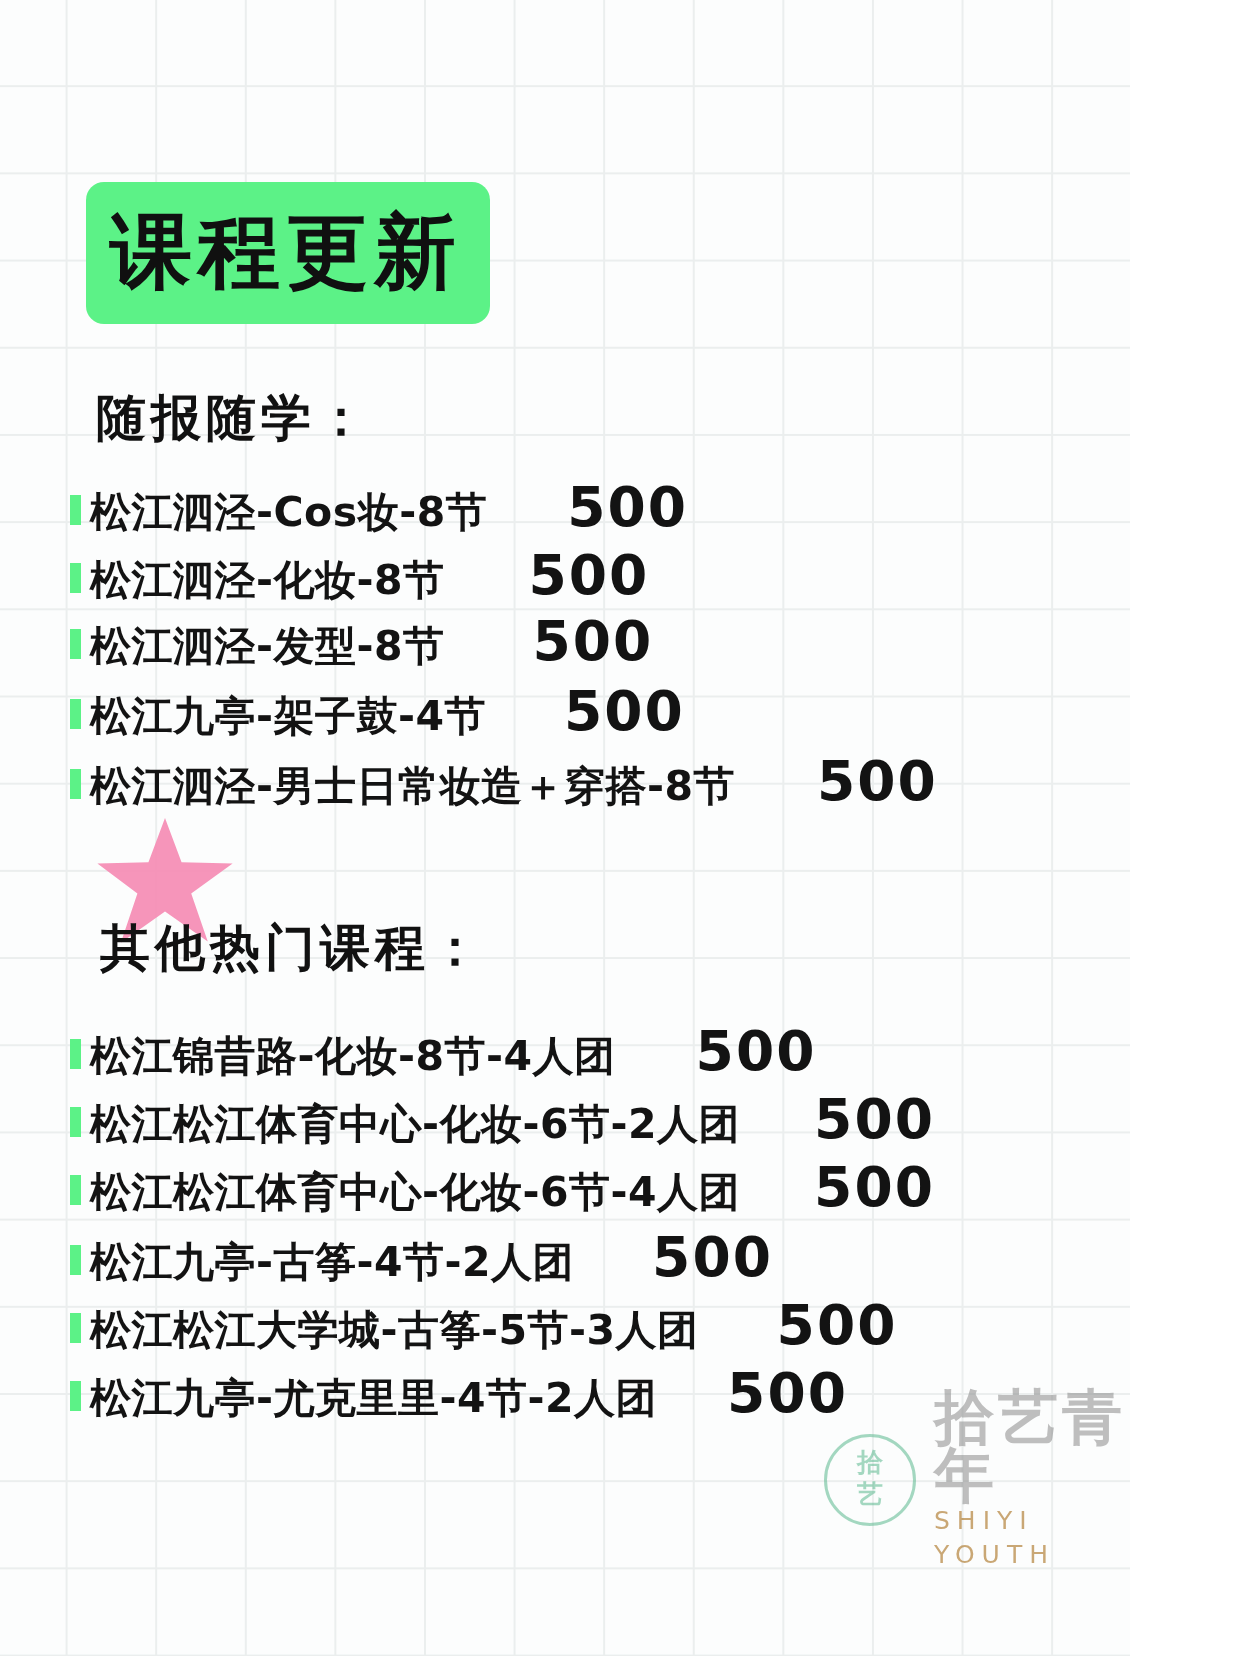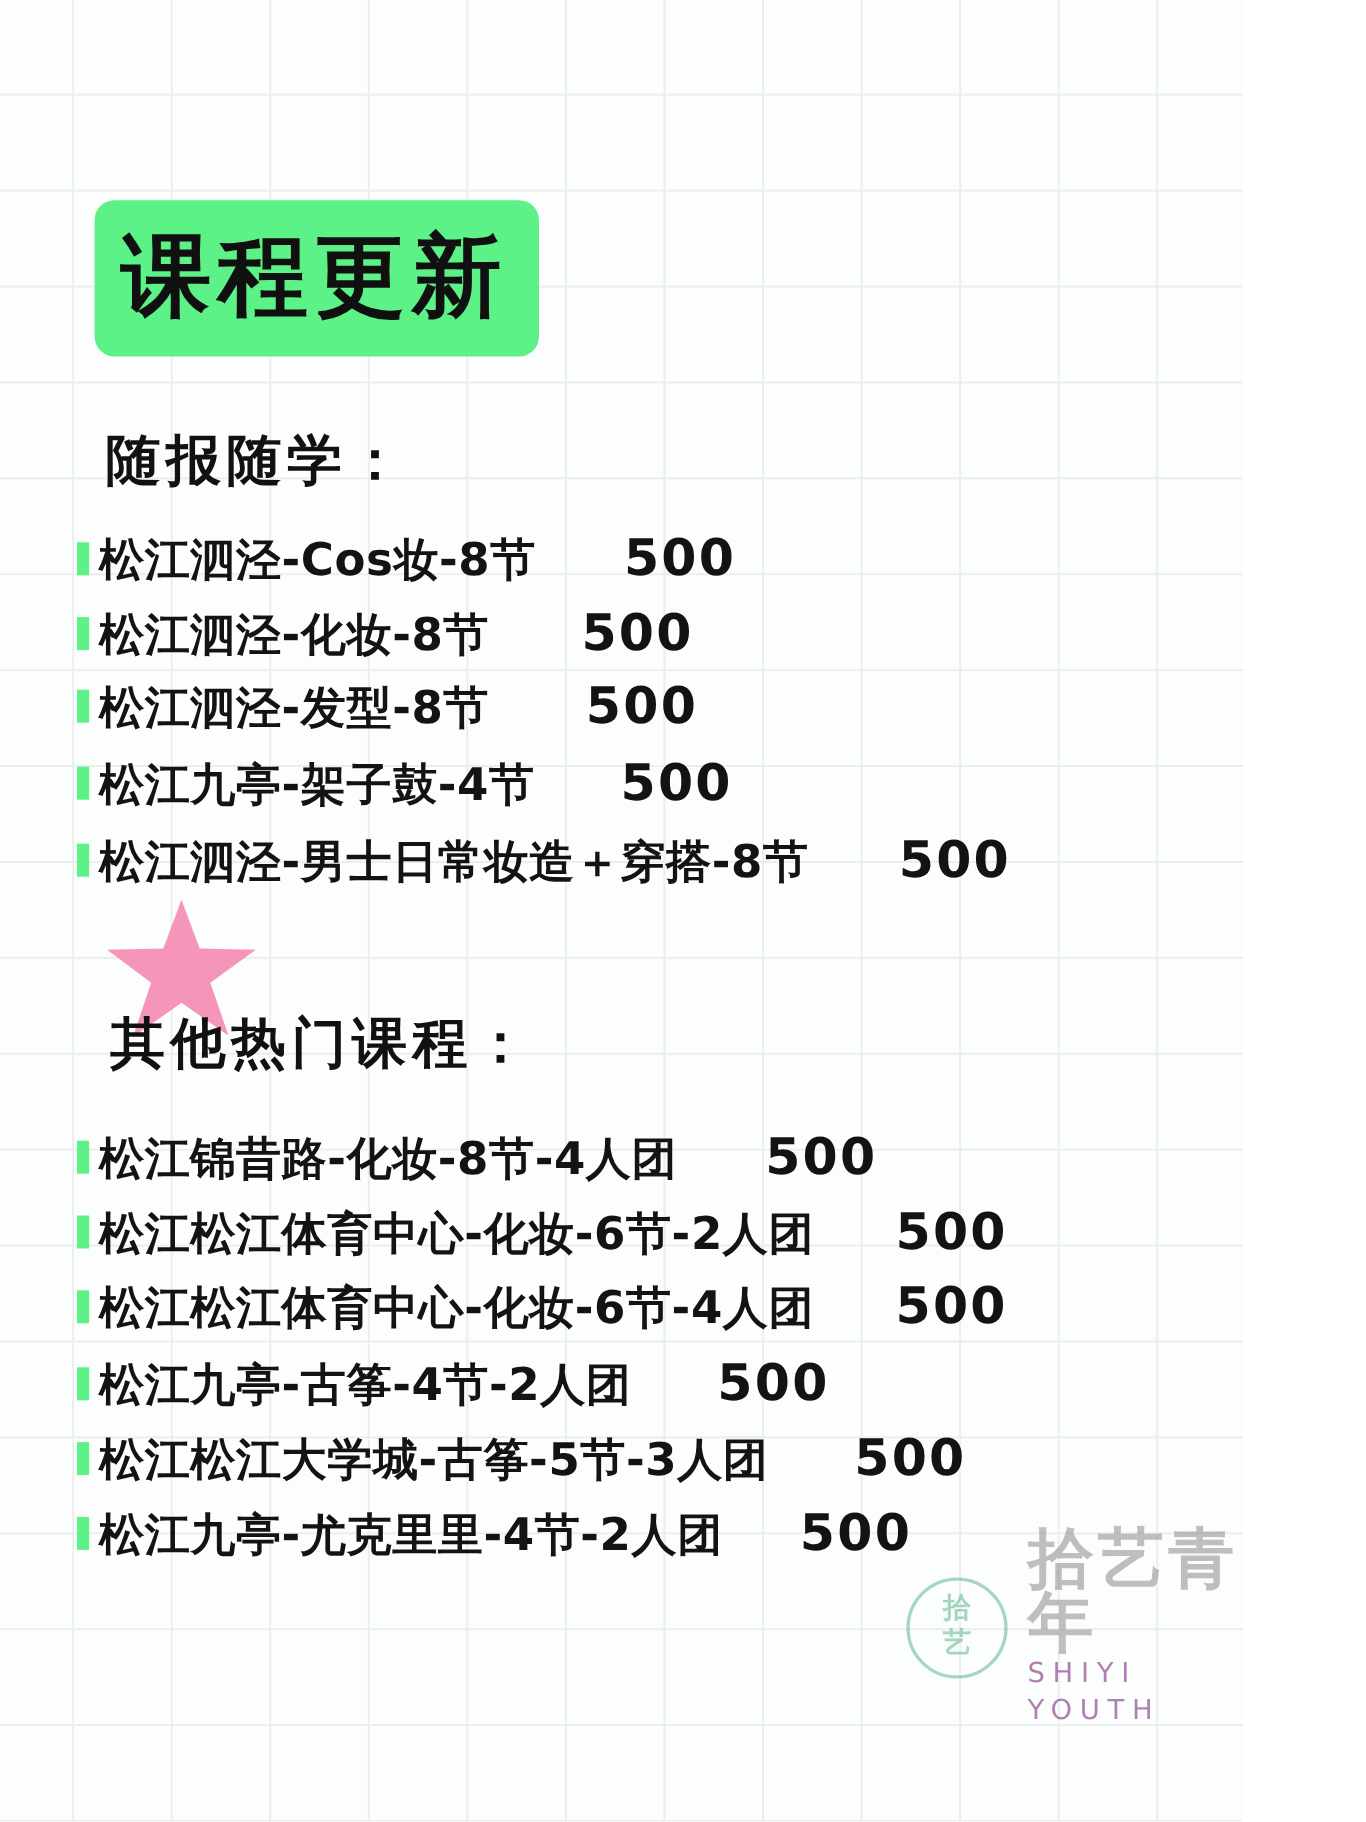--- a/index.html
+++ b/index.html
@@ -87,21 +87,21 @@
     flex: none;
     align-self: center;
   }
   .row .label {
     font-size: 41px;
     line-height: 50px;
     font-weight: bold;
     letter-spacing: 0.5px;
   }
   .row .price {
-    font-size: 46px;
+    font-size: 55px;
     line-height: 50px;
     font-weight: bold;
     letter-spacing: 2px;
   }
 
   
   #star {
     position: absolute;
     left: 96px;
     top: 818px;
@@ -146,21 +146,21 @@
   #wm-name {
     font-size: 60px;
     line-height: 58px;
     color: #8c8c8c;
     letter-spacing: 4px;
     font-weight: bold;
   }
   #wm-sub {
     font-size: 25px;
     line-height: 34px;
-    color: #701a75;
+    color: #a16207;
     letter-spacing: 7px;
   }
 </style>
 </head>
 <body>
 
 <div id="page">
 
   <div id="grid"></div>
   <div id="grid-tint"></div>

